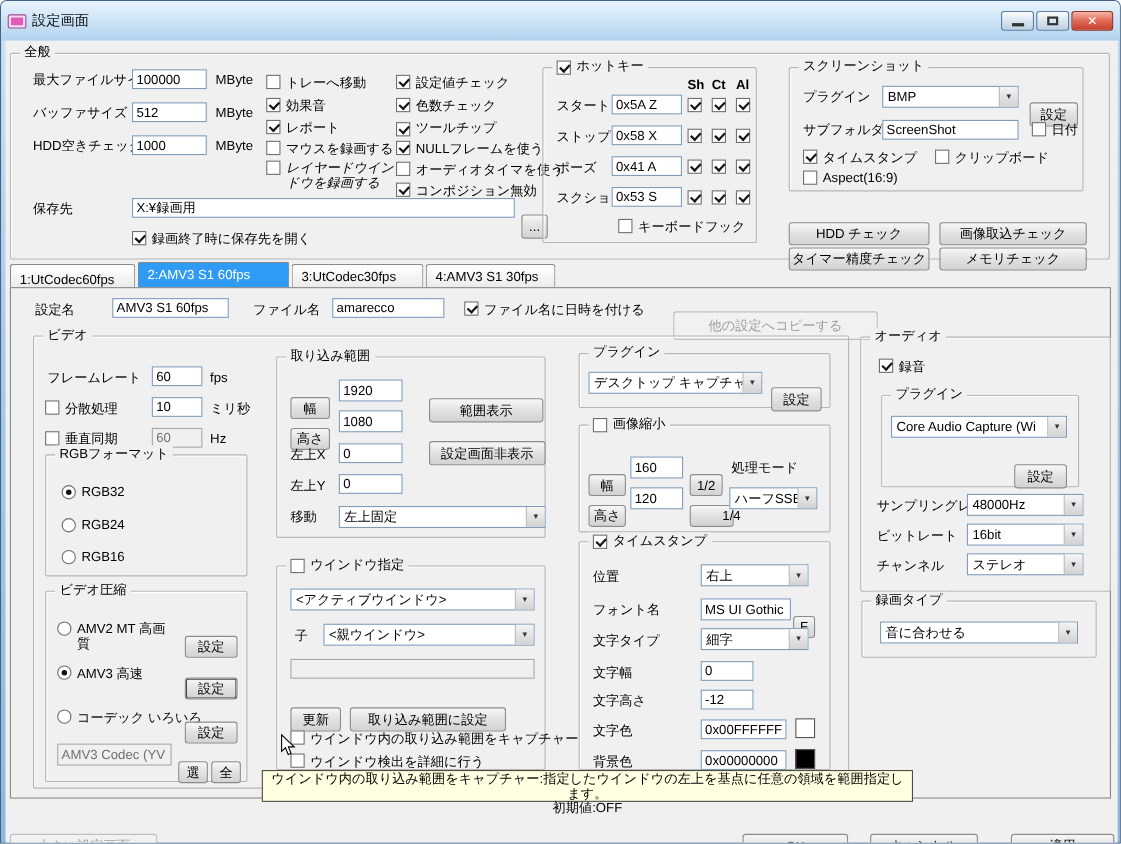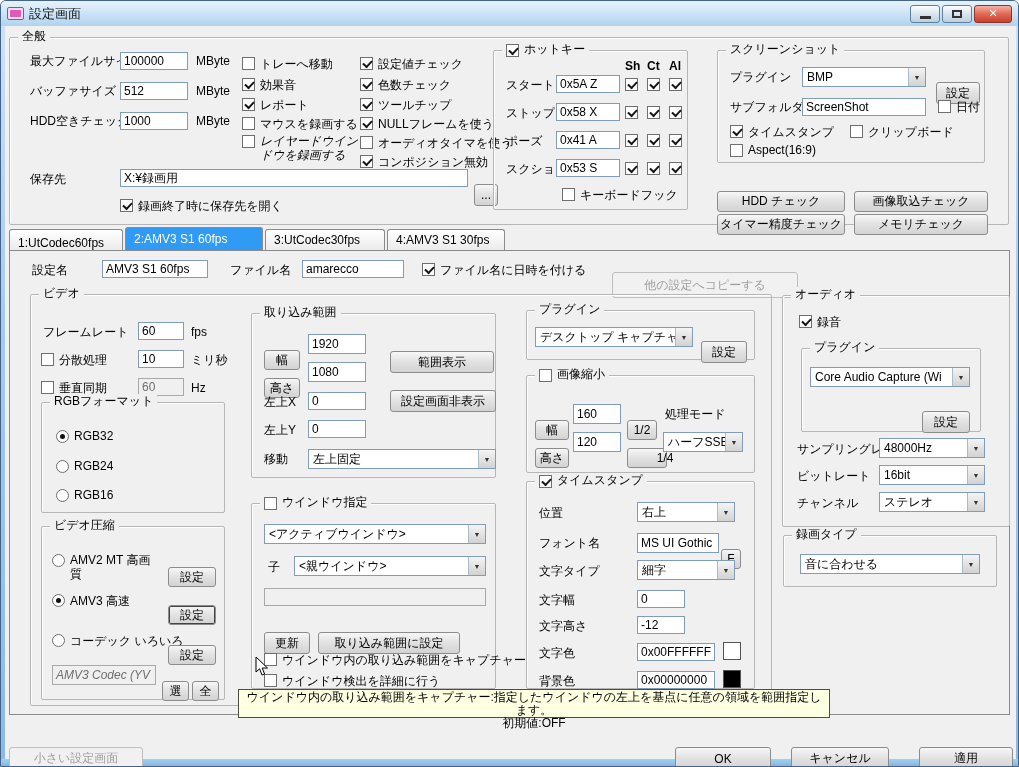--- a/index.html
+++ b/index.html
@@ -3,21 +3,21 @@
 <meta charset="utf-8">
 <style>
   * { box-sizing: border-box; margin:0; padding:0; }
   html,body { width:1019px; height:767px; }
   body { font-family:"Liberation Sans","DejaVu Sans",sans-serif; font-size:12px; color:#000; }
 
   .win { position:relative; width:1019px; height:767px;
          background:linear-gradient(#cfe3f5,#a9cbea 40%,#8fb8e0);
          border:1px solid #43638a; border-radius:6px 6px 0 0; overflow:hidden; }
 
-  .titlebar { position:relative; height:25px; display:flex; align-items:center; padding:0 6px;
+  .titlebar { position:relative; height:36px; display:flex; align-items:center; padding:0 6px;
               background:linear-gradient(#e8f3fc,#cfe5f7 45%,#b1d3ef); }
   .ticon { width:17px; height:13px; margin-right:5px; background:#f2dcef;
            border:1px solid #9a4e92; border-radius:2px; position:relative; flex:none; }
   .ticon::after { content:""; position:absolute; left:2px; top:2px; right:2px; bottom:2px;
                   background:#e05ab8; border-radius:1px; }
   .ttext { font-size:13px; color:#111; }
   .winbtns { margin-left:auto; display:flex; gap:2px; }
   .wbtn { width:30px; height:18px; border:1px solid #5f7f9f; border-radius:3px;
           background:linear-gradient(#fdfdfd,#d8e5f0 50%,#bcd0e2);
           display:flex; align-items:center; justify-content:center; }
@@ -145,21 +145,21 @@
       </span>
 
       <span class="chk" style="left:350px;top:18px;">
         <span class="cb on"></span>
         <span>設定値チェック</span>
       </span>
       <span class="chk" style="left:350px;top:39px;">
         <span class="cb on"></span>
         <span>色数チェック</span>
       </span>
-      <span class="chk" style="left:350px;top:59px;">
+      <span class="chk" style="left:350px;top:59px;align-items:center;">
         <span class="cb on"></span>
         <span>ツールチップ</span>
       </span>
       <span class="chk" style="left:350px;top:78px;">
         <span class="cb on"></span>
         <span>NULLフレームを使う</span>
       </span>
       <span class="chk" style="left:350px;top:97px;">
         <span class="cb"></span>
         <span>オーディオタイマを使う</span>
@@ -320,21 +320,21 @@
             <span>AMV3 高速</span>
           </span>
           <span class="btn focus" style="left:126px;top:62px;width:48px;height:20px;">設定</span>
 
           <span class="chk" style="left:10px;top:106px;">
             <span class="rd"></span>
             <span>コーデック いろいろ</span>
           </span>
           <span class="btn" style="left:126px;top:102px;width:48px;height:20px;">設定</span>
 
-          <span class="txt dis" style="left:10px;top:138px;width:104px;height:20px;line-height:18px;font-style:italic;">AMV3 Codec (YV</span>
+          <span class="txt dis" style="left:10px;top:138px;width:104px;height:20px;line-height:18px;">AMV3 Codec (YV</span>
           <span class="btn" style="left:120px;top:138px;width:27px;height:20px;">選</span>
           <span class="btn" style="left:150px;top:138px;width:27px;height:20px;">全</span>
         </div>
 
         <div class="grp" style="left:220px;top:18px;width:245px;height:165px;">
           <span class="gl">取り込み範囲</span>
           <span class="btn" style="left:12px;top:20px;width:36px;height:20px;">幅</span>
           <span class="txt" style="left:56px;top:20px;width:58px;height:20px;line-height:18px;">1920</span>
           <span class="btn" style="left:138px;top:21px;width:104px;height:22px;">範囲表示</span>
 

